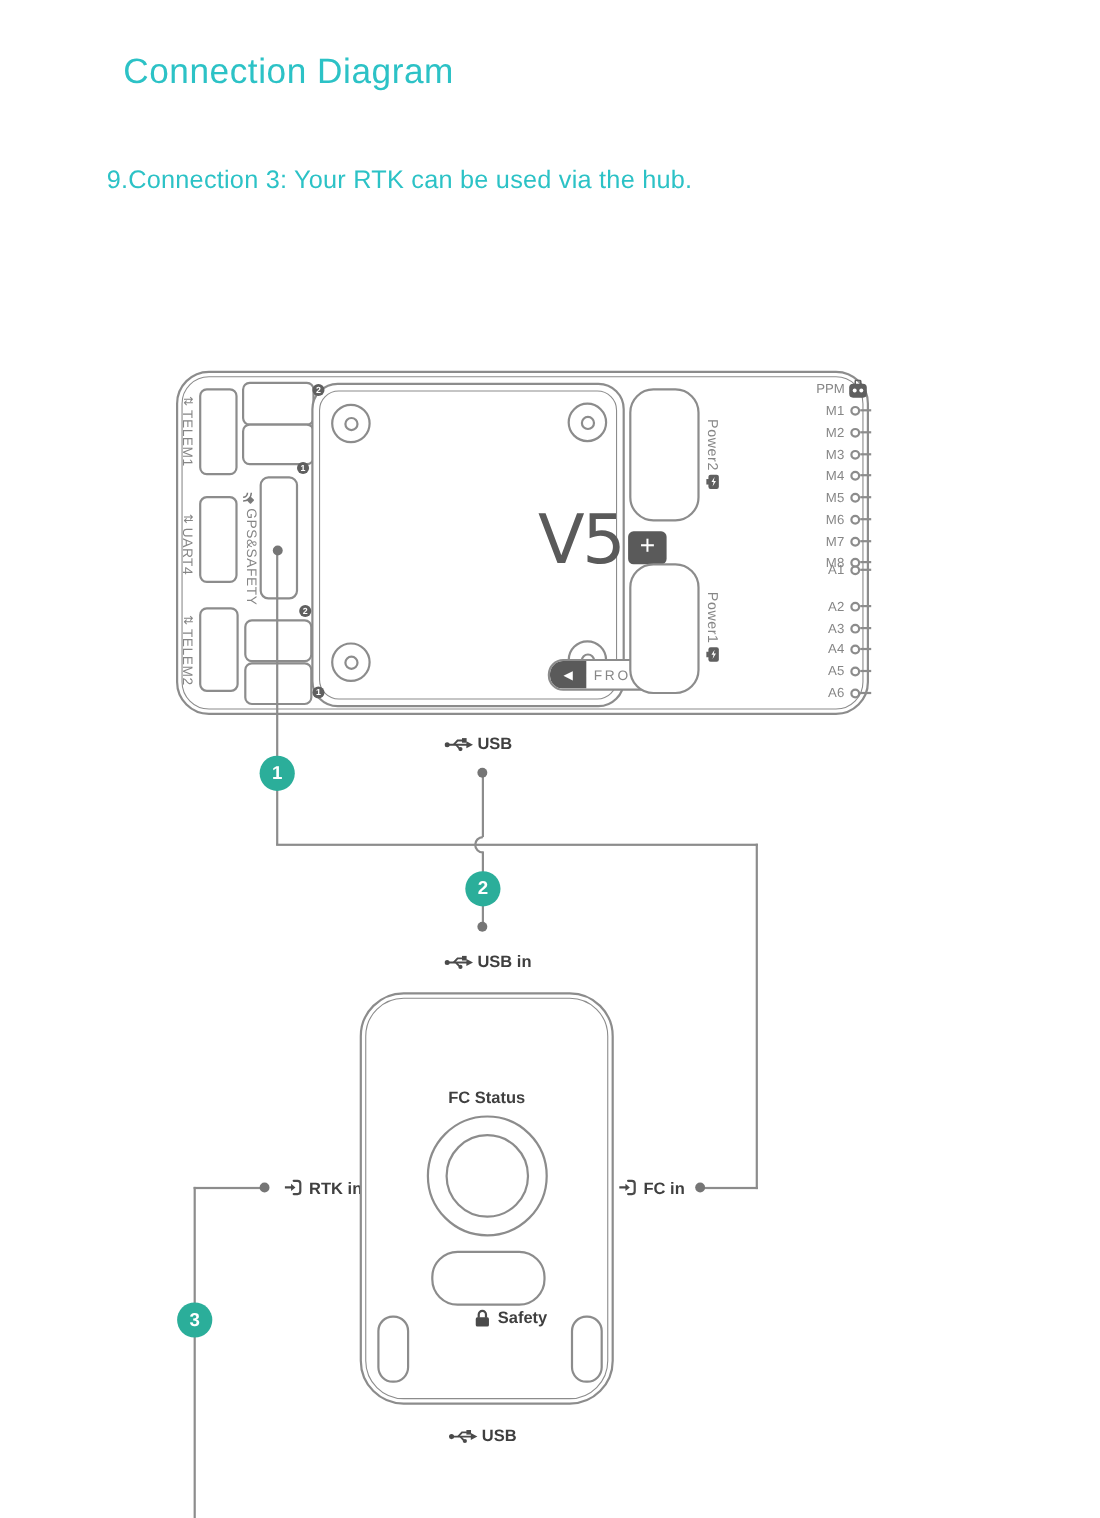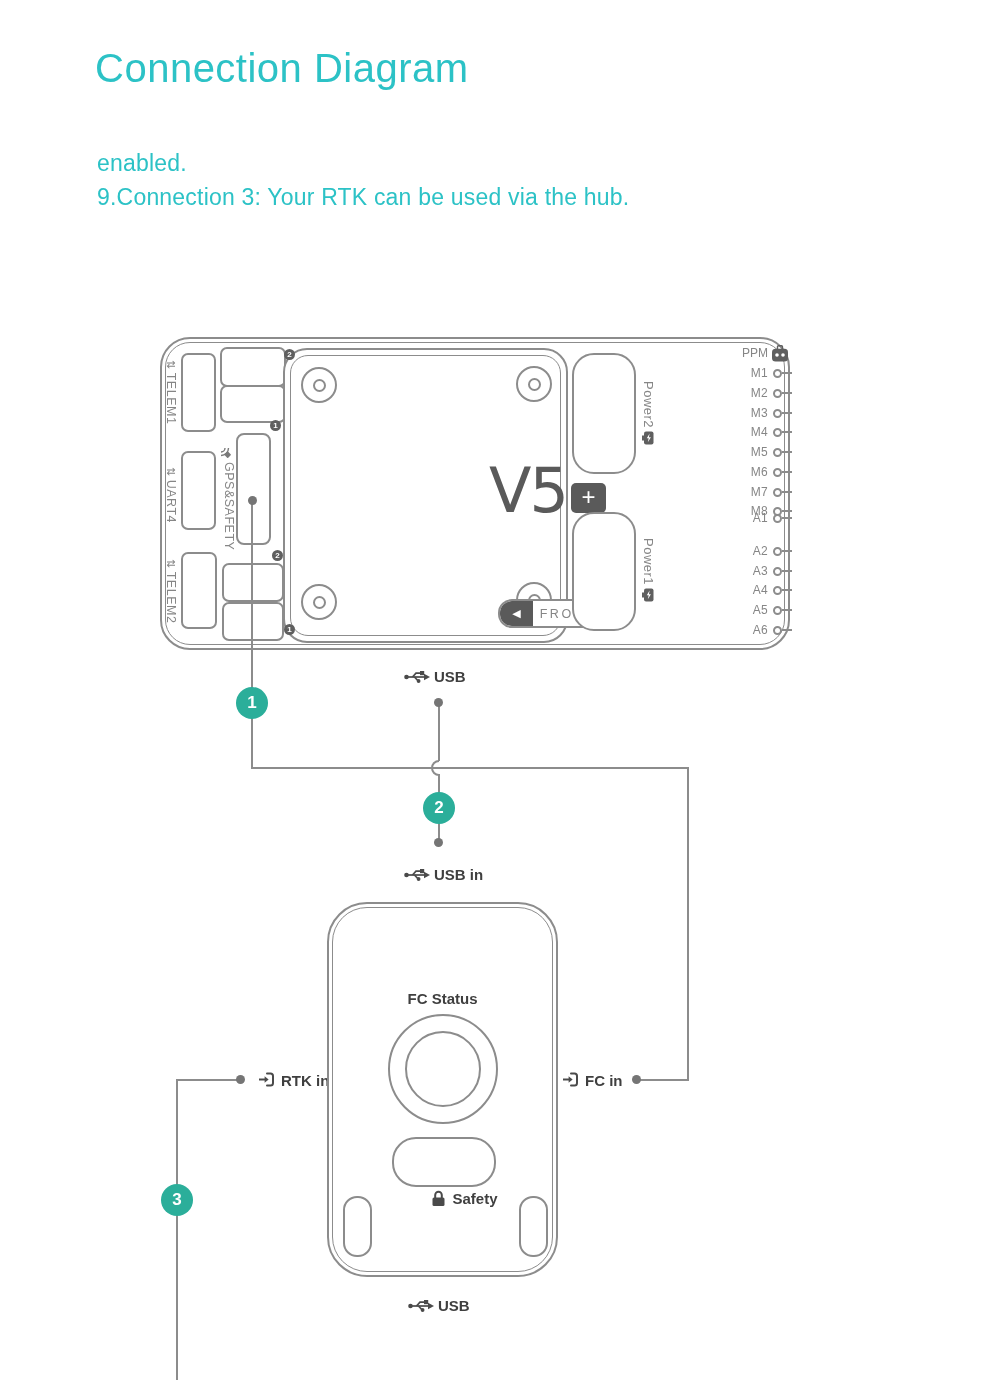--- a/index.html
+++ b/index.html
@@ -4,21 +4,21 @@
 <style>
   :root{
     --title-teal:#2CC2C6; --marker-teal:#2BAE9A; --line-gray:#8C8C8C;
     --label-gray:#868686; --dark-gray:#4A4A4A; --dark-fill:#5F5F5F;
   }
   html,body{margin:0;padding:0;background:#fff;}
   .page{position:relative;width:1000px;height:1380px;background:#fff;overflow:hidden;
         font-family:"Liberation Sans", sans-serif;}
   .abs{position:absolute;}
   
-  .title{position:absolute;left:95px;top:46px;font-size:40px;letter-spacing:.5px;color:var(--title-teal);}
+  .title{position:absolute;left:112px;top:46px;font-size:32px;letter-spacing:.5px;color:var(--title-teal);}
   .instr{position:absolute;left:97px;top:146px;font-size:23px;letter-spacing:.2px;color:var(--title-teal);}
   .instr div{line-height:34px;white-space:nowrap;}
   
   .outline{position:absolute;border:2px solid var(--line-gray);background:#fff;}
   .outline-thin{position:absolute;border:1.5px solid var(--line-gray);}
   .conn{position:absolute;border:2px solid var(--line-gray);border-radius:7px;background:#fff;}
   .vlabel{position:absolute;writing-mode:vertical-rl;color:var(--label-gray);
           font-size:12.5px;letter-spacing:.5px;line-height:1;}
   .vlabel .icn{margin-inline-end:3px;font-size:11px;}
   .pin-marker{position:absolute;width:11px;height:11px;border-radius:50%;background:var(--dark-fill);
@@ -53,21 +53,20 @@
   .powerlabel{position:absolute;display:flex;flex-direction:column;align-items:center;gap:3px;width:20px;}
   .ic-dark{color:var(--dark-gray);}
 </style>
 </head>
 <body>
 
 <div class="page">
 
   <div class="title">Connection Diagram</div>
   <div class="instr">
-    <div>enabled.</div>
     <div>9.Connection 3: Your RTK can be used via the hub.</div>
   </div>
 
   <div class="abs" style="left:160px;top:337px;width:630px;height:313px;z-index:1;">
     <div class="outline" style="inset:0;border-radius:30px;"></div>
     <div class="outline-thin" style="inset:5px;border-radius:25px;"></div>
 
     <div class="vlabel" style="left:4px;top:23px;">
       <span class="icn">⇅</span><span>TELEM1</span>
     </div>

